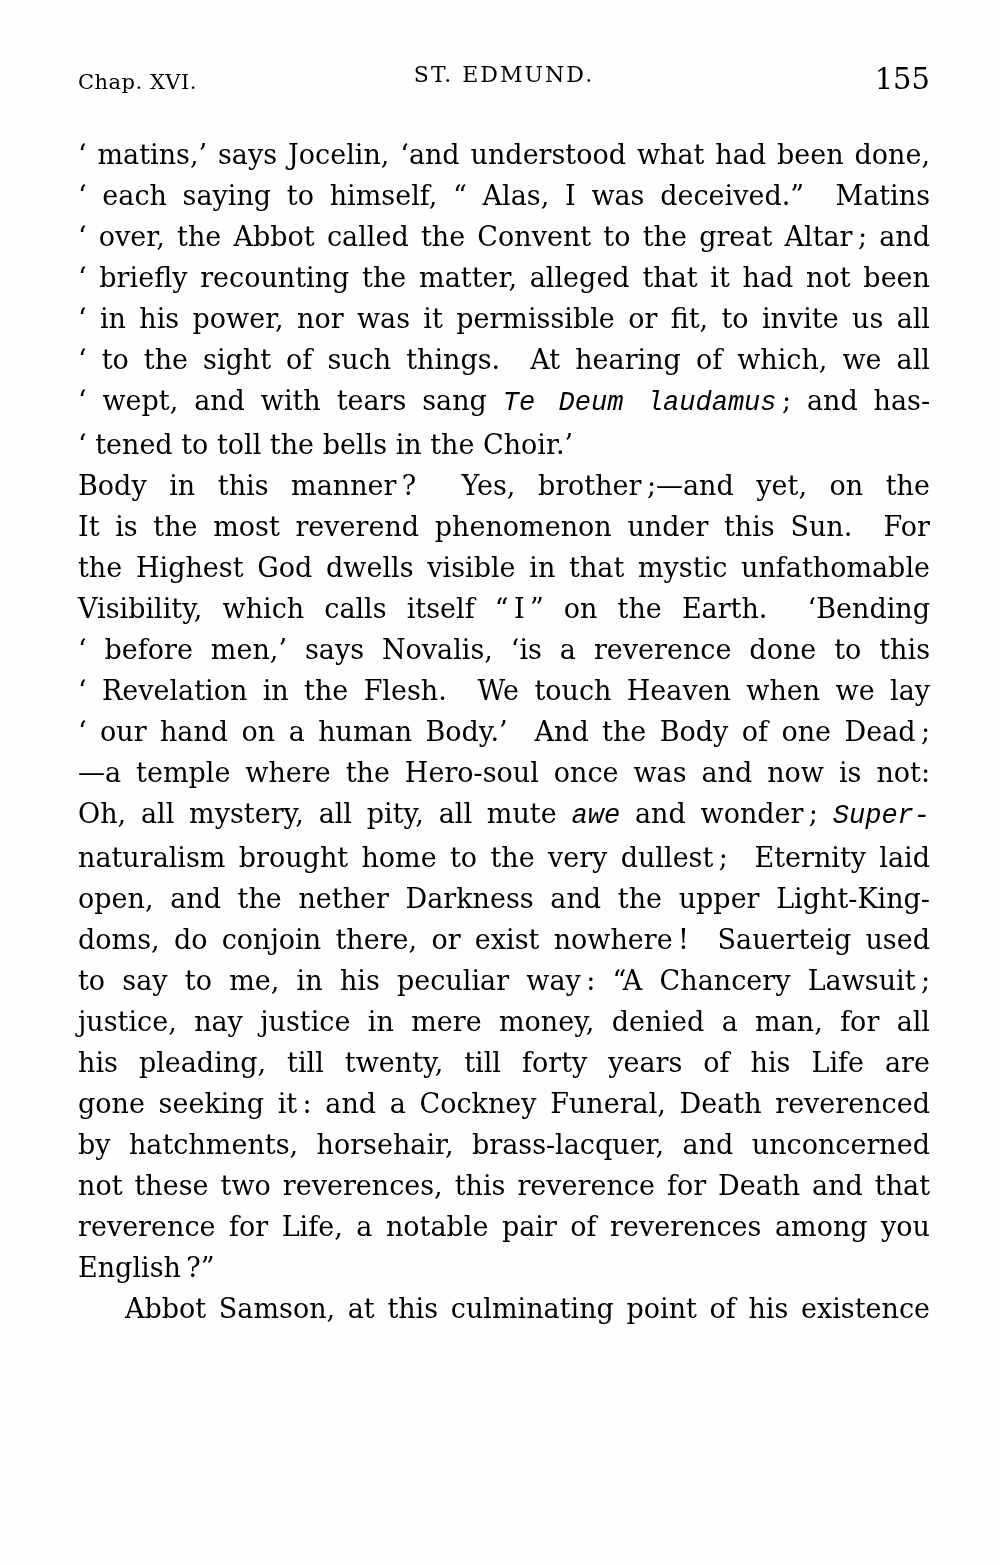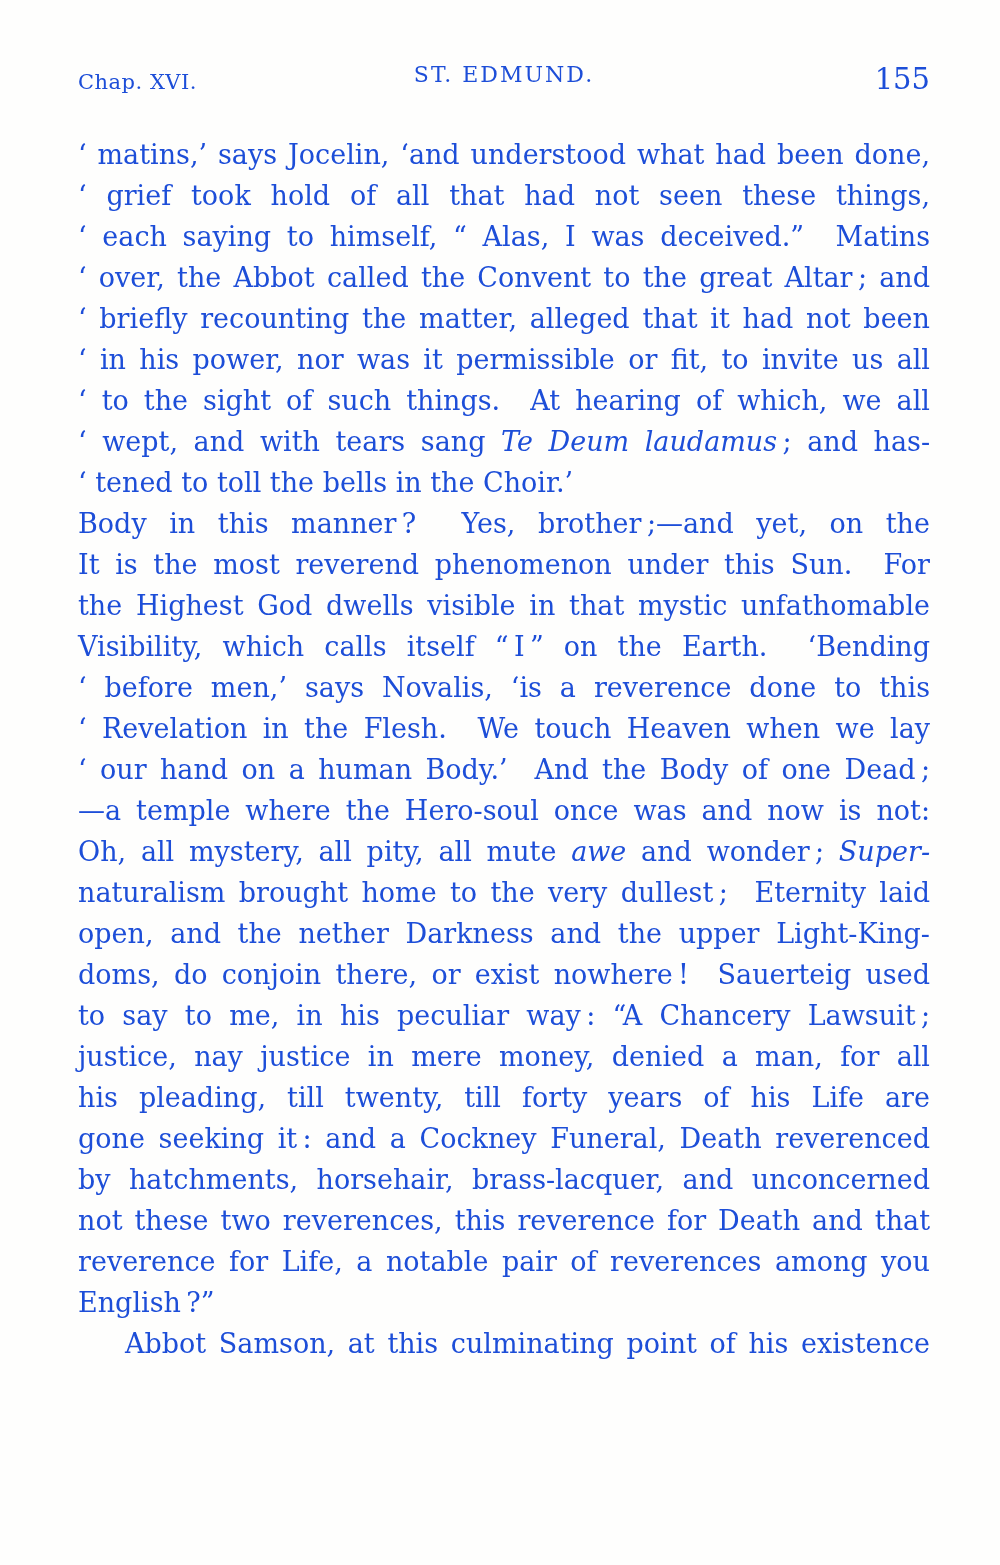--- a/index.html
+++ b/index.html
@@ -7,21 +7,21 @@
     padding: 0;
     background: #ffffff;
   }
   .page {
     position: relative;
     box-sizing: border-box;
     width: 1000px;
     height: 1565px;
     background: #fefefd;
     font-family: "DejaVu Serif", serif;
-    color: #1d4ed8;
+    color: #000000;
     padding: 62px 70px 0 78px;
     overflow: hidden;
   }
   .running-header {
     position: relative;
     display: flex;
     justify-content: space-between;
     align-items: baseline;
     height: 44px;
     margin-bottom: 28px;
@@ -51,34 +51,34 @@
     white-space: pre-wrap;
   }
   .line.end {
     text-align-last: left;
   }
   .line.indent {
     padding-left: 47px;
   }
   .it {
     font-style: italic;
+    font-family: Liberation Mono, monospace;
   }
 </style>
 </head>
 <body>
 
 <div class="page">
   <div class="running-header">
     <span class="chapter-label">Chap. XVI.</span>
     <span class="header-title">ST. EDMUND.</span>
     <span class="page-number">155</span>
   </div>
   <div class="body-text">
       <div class="line"><span>‘ matins,’ says Jocelin, ‘and understood what had been done,</span></div>
-      <div class="line"><span>‘ grief took hold of all that had not seen these things,</span></div>
       <div class="line"><span>‘ each saying to himself, “ Alas, I was deceived.”  Matins</span></div>
       <div class="line"><span>‘ over, the Abbot called the Convent to the great Altar ; and</span></div>
       <div class="line"><span>‘ briefly recounting the matter, alleged that it had not been</span></div>
       <div class="line"><span>‘ in his power, nor was it permissible or fit, to invite us all</span></div>
       <div class="line"><span>‘ to the sight of such things.  At hearing of which, we all</span></div>
       <div class="line"><span>‘ wept, and with tears sang </span><span class="it">Te Deum laudamus</span><span> ; and has-</span></div>
       <div class="line end"><span>‘ tened to toll the bells in the Choir.’</span></div>
       <div class="line"><span>Body in this manner ?  Yes, brother ;—and yet, on the</span></div>
       <div class="line"><span>It is the most reverend phenomenon under this Sun.  For</span></div>
       <div class="line"><span>the Highest God dwells visible in that mystic unfathomable</span></div>

